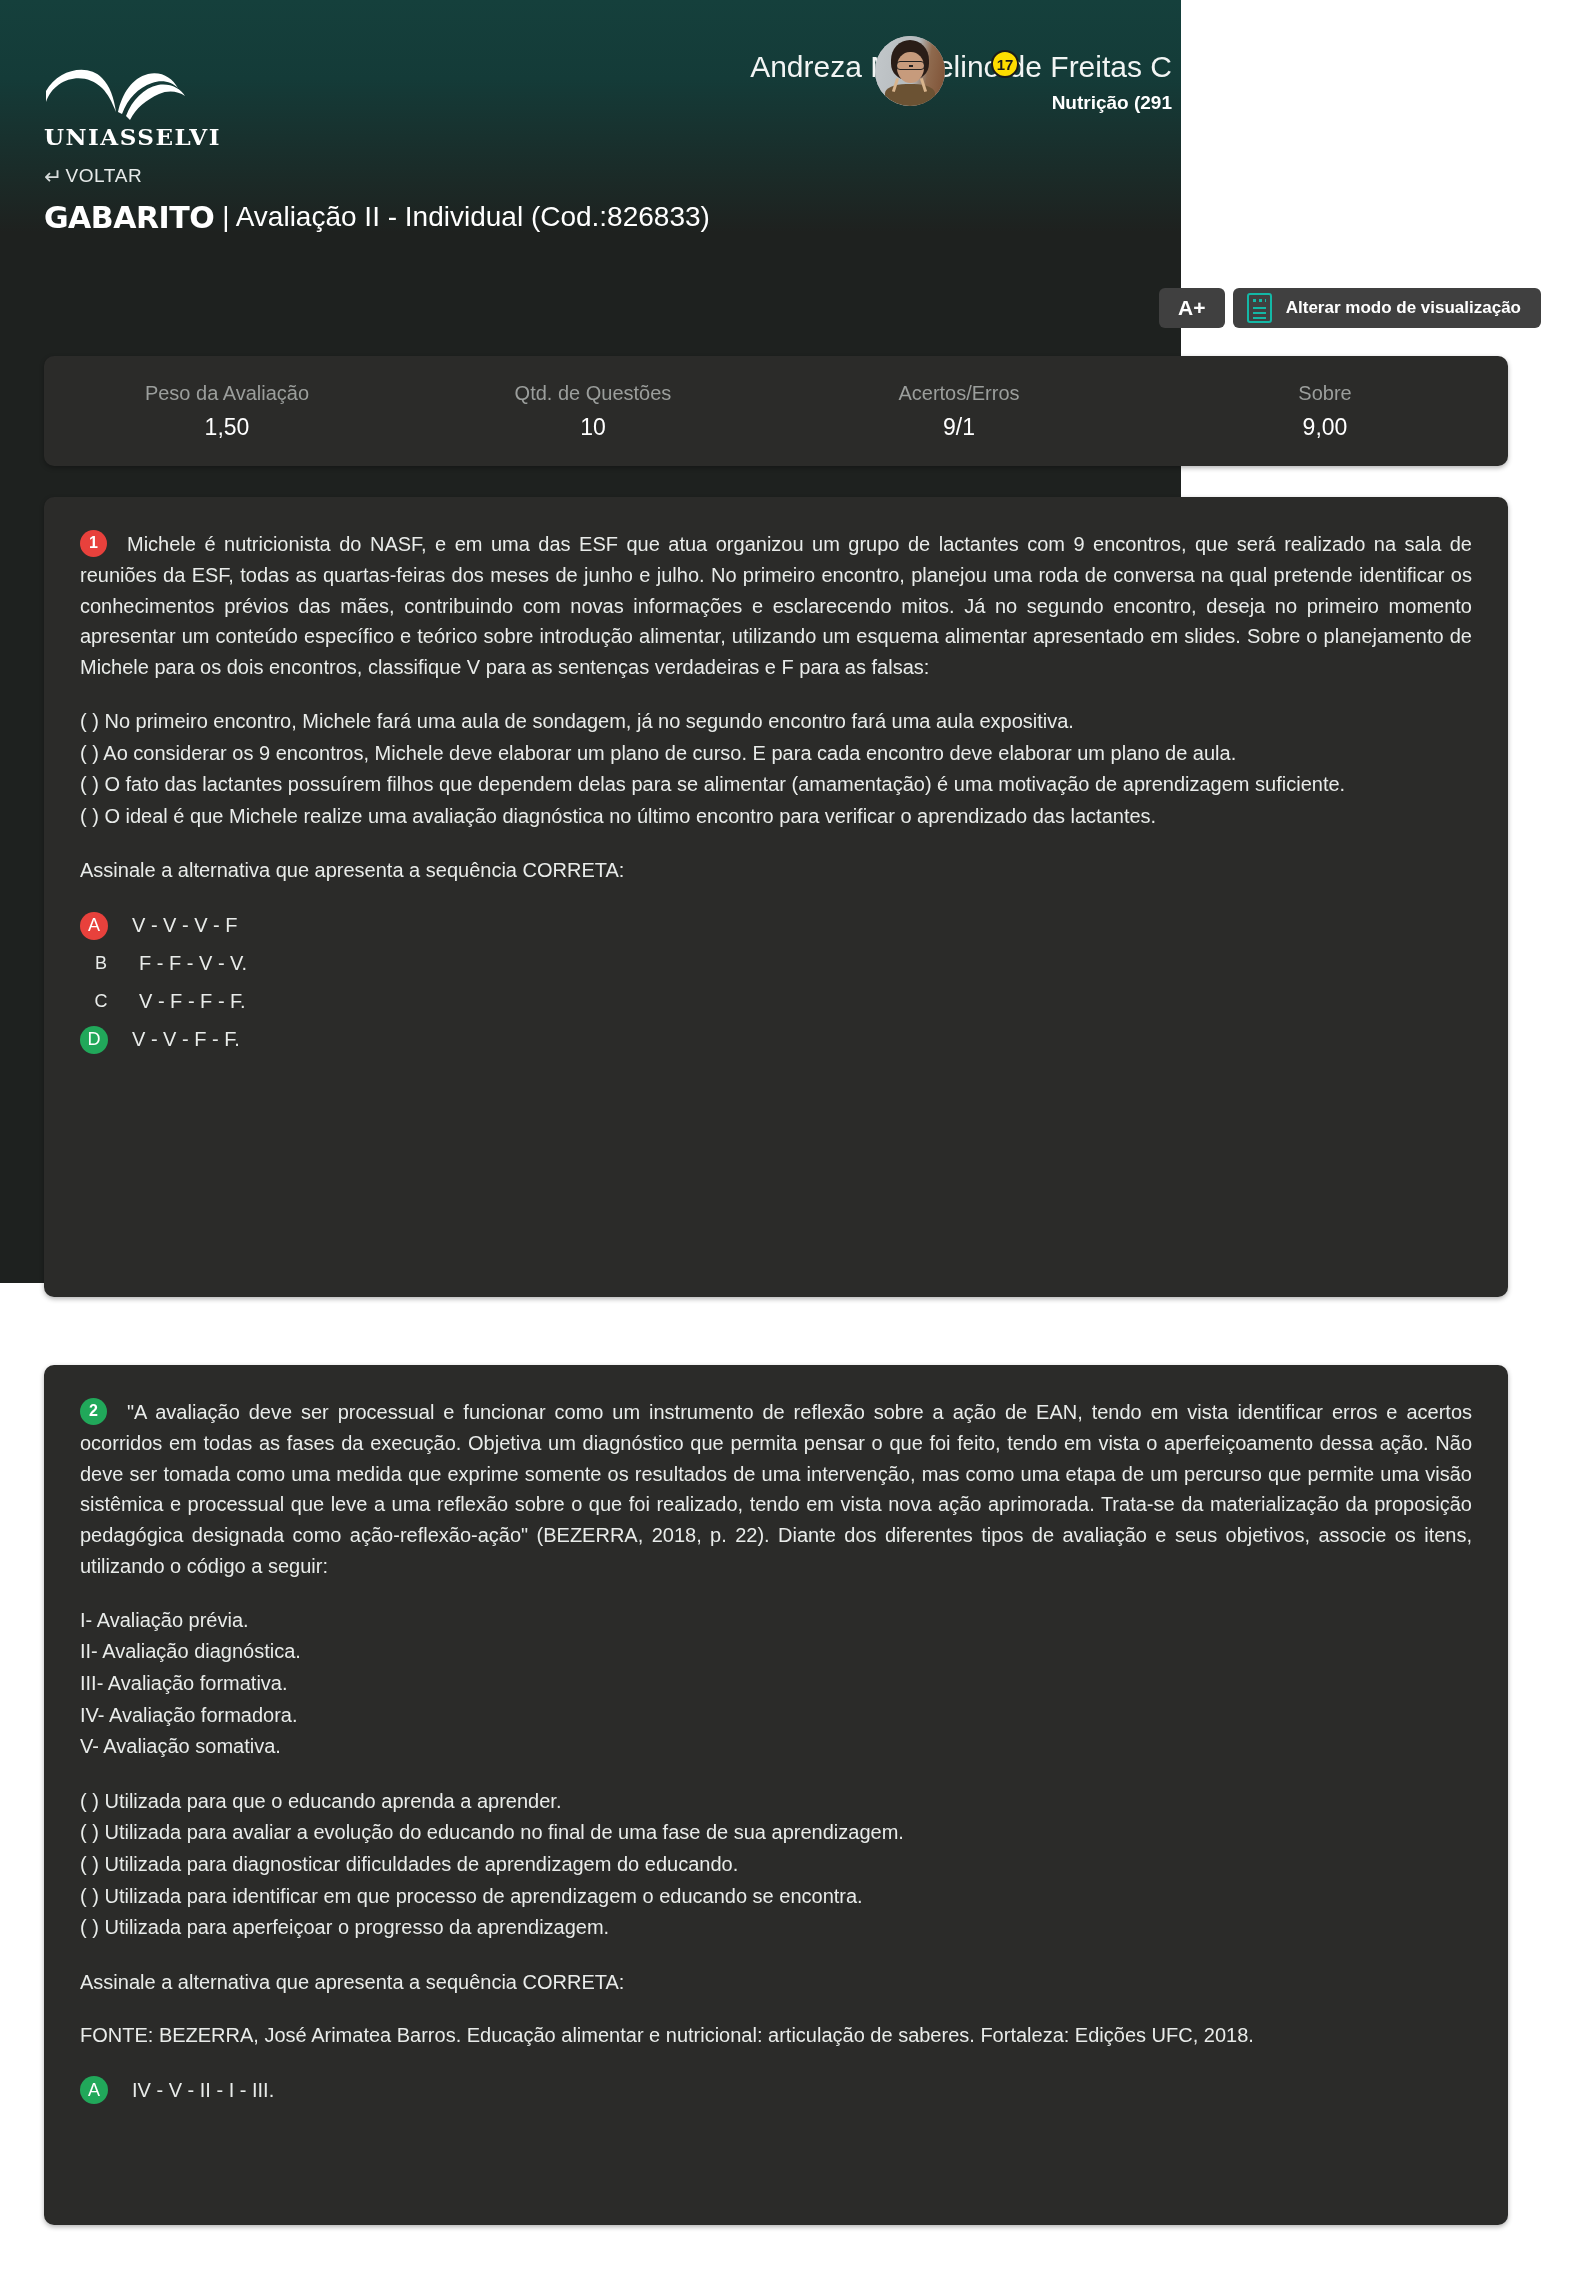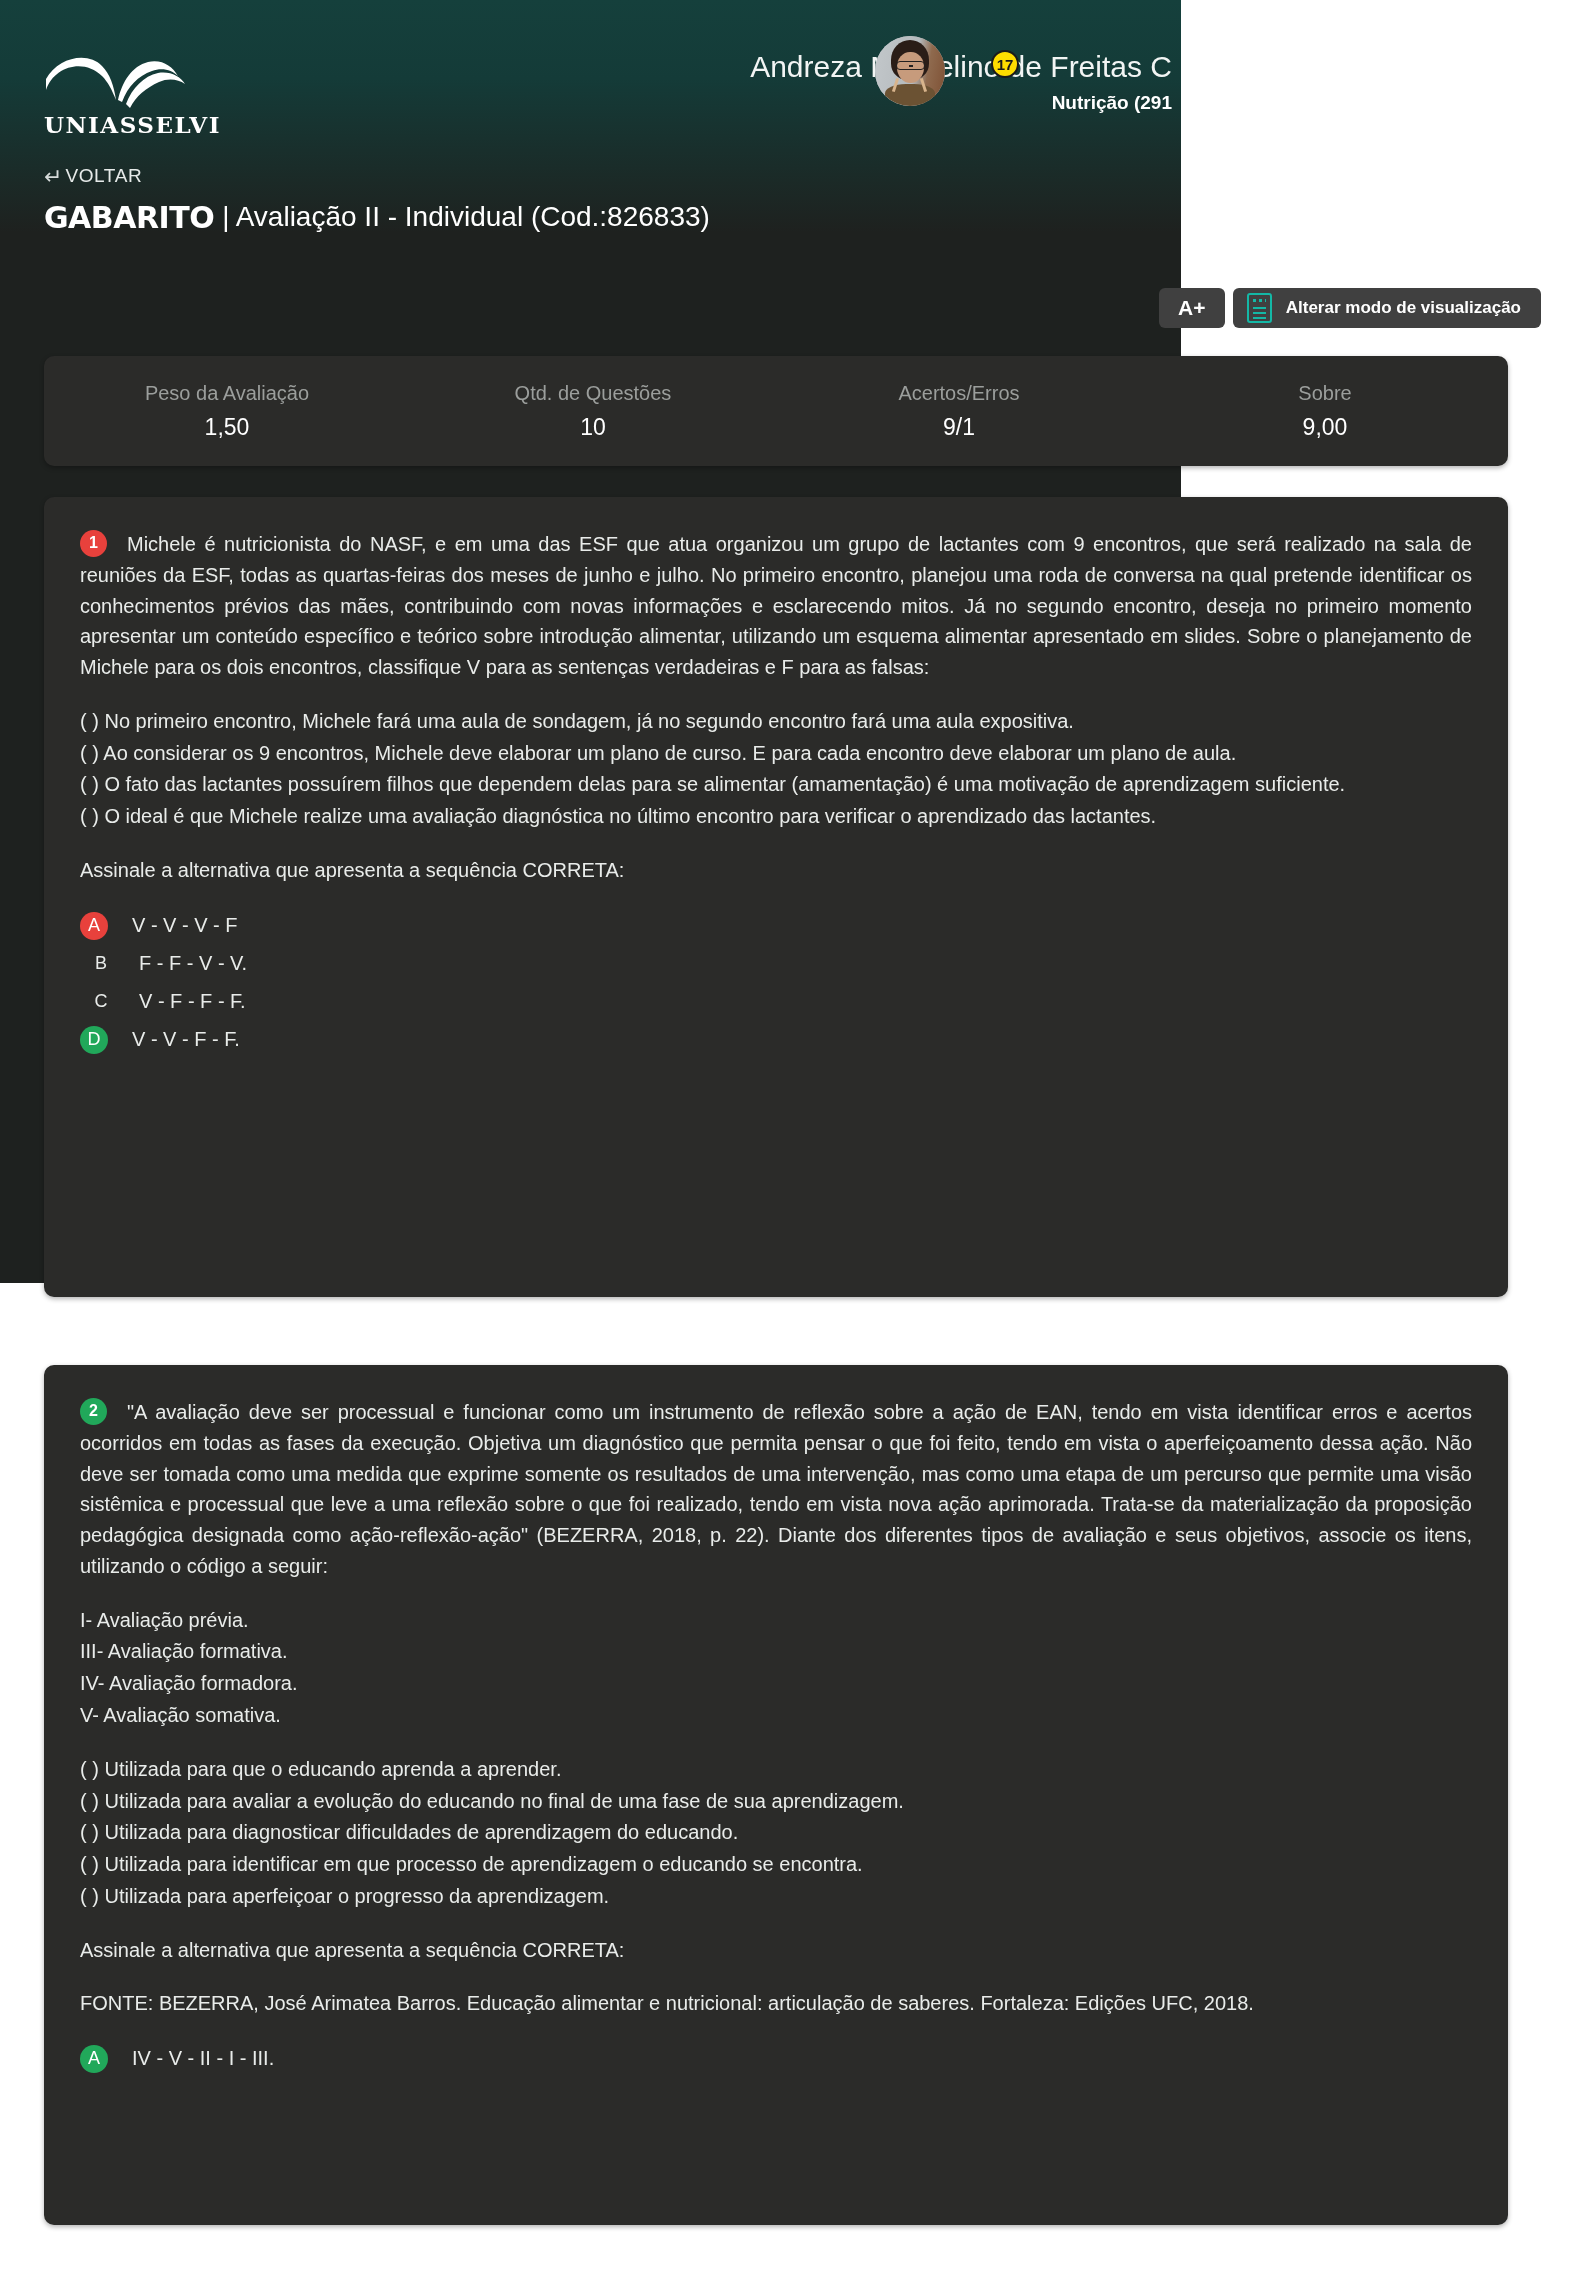--- a/index.html
+++ b/index.html
@@ -43,21 +43,21 @@
     position: absolute;
     left: 0; top: 0;
     width: 1181px;
     height: 232px;
     background: linear-gradient(180deg, #15403c 0%, #143b38 34%, #1b2a27 78%, #1e211f 100%);
   }
 
   
   .logo-wrap {
     position: absolute;
-    left: 44px; top: 52px;
+    left: 44px; top: 64px;
     width: 150px;
     z-index: 6;
   }
   .logo-mark { display:block; }
   .logo-word {
     display: block;
     margin-top: 2px;
     font-family: "DejaVu Serif", serif;
     font-weight: 700;
     font-size: 23px;
@@ -460,20 +460,21 @@
 
   <div class="qcard" id="qcard-2">
     <div class="qtext">
       <span class="qbadge right">2</span><span class="indent"></span><span>"A avaliação deve ser processual e funcionar como um instrumento de reflexão sobre a ação de EAN, tendo em vista identificar erros e acertos ocorridos em todas as fases da execução. Objetiva um diagnóstico que permita pensar o que foi feito, tendo em vista o aperfeiçoamento dessa ação. Não deve ser tomada como uma medida que exprime somente os resultados de uma intervenção, mas como uma etapa de um percurso que permite uma visão sistêmica e processual que leve a uma reflexão sobre o que foi realizado, tendo em vista nova ação aprimorada. Trata-se da materialização da proposição pedagógica designada como ação-reflexão-ação" (BEZERRA, 2018, p. 22). Diante dos diferentes tipos de avaliação e seus objetivos, associe os itens, utilizando o código a seguir:</span>
     </div>
 
     <div class="block-gap"></div>
 
     <div class="roman-list">
       <div>I- Avaliação prévia.</div>
+      <div>II- Avaliação diagnóstica.</div>
       <div>III- Avaliação formativa.</div>
       <div>IV- Avaliação formadora.</div>
       <div>V- Avaliação somativa.</div>
     </div>
 
     <div class="block-gap"></div>
 
     <div class="stmt-list">
       <div>(    ) Utilizada para que o educando aprenda a aprender.</div>
       <div>(    ) Utilizada para avaliar a evolução do educando no final de uma fase de sua aprendizagem.</div>

